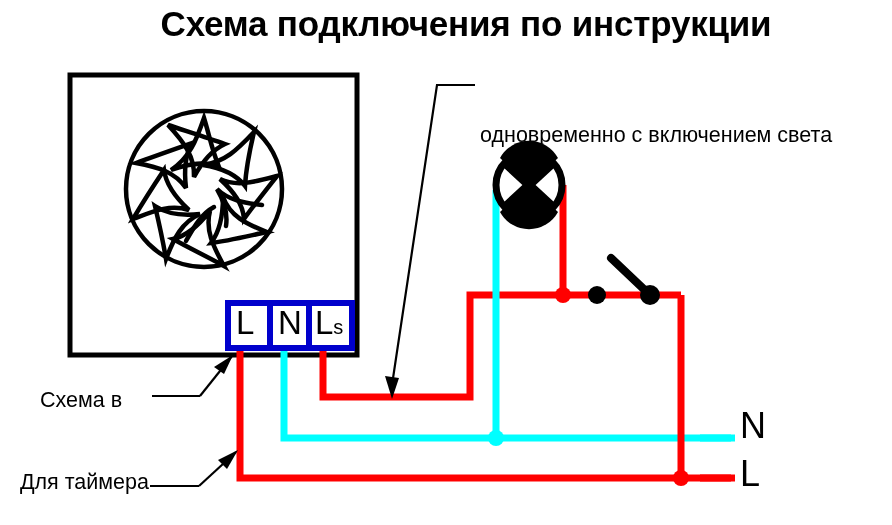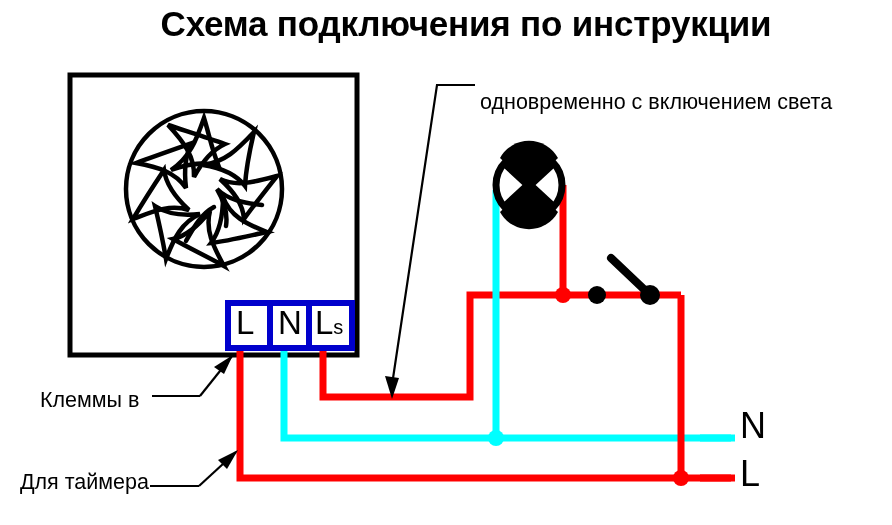--- a/index.html
+++ b/index.html
@@ -40,21 +40,21 @@
     letter-spacing: -0.2px;
     padding-left: 20px;
   }
   #note-line-1 {
     left: 480px;
     top: 78px;
     font-size: 21.5px;
   }
   #note-line-2 {
     left: 480px;
-    top: 92px;
+    top: 125px;
     font-size: 21.5px;
   }
   #terminals-label-1 {
     left: 40px;
     top: 390px;
     font-size: 21.5px;
   }
   #terminals-label-2 {
     left: 12px;
     top: 422px;
@@ -167,21 +167,21 @@
 
     <line x1="700" y1="438" x2="735" y2="438" stroke="#00ffff" stroke-width="7"></line>
     <line x1="700" y1="478" x2="735" y2="478" stroke="#ff0000" stroke-width="7"></line>
   </svg>
 
   <div class="txt" id="page-title">Схема подключения по инструкции</div>
 
 
   <div class="txt" id="note-line-2">одновременно с включением света</div>
 
-  <div class="txt" id="terminals-label-1">Клеммы в</div>
+  <div class="txt" id="terminals-label-1">Схема в</div>
 
 
   <div class="txt" id="timer-label">Для таймера</div>
 
   <div class="txt" id="bus-label-n">N</div>
 
   <div class="txt" id="bus-label-l">L</div>
 
   <div class="term-letter" id="term-l-letter">L</div>
 

